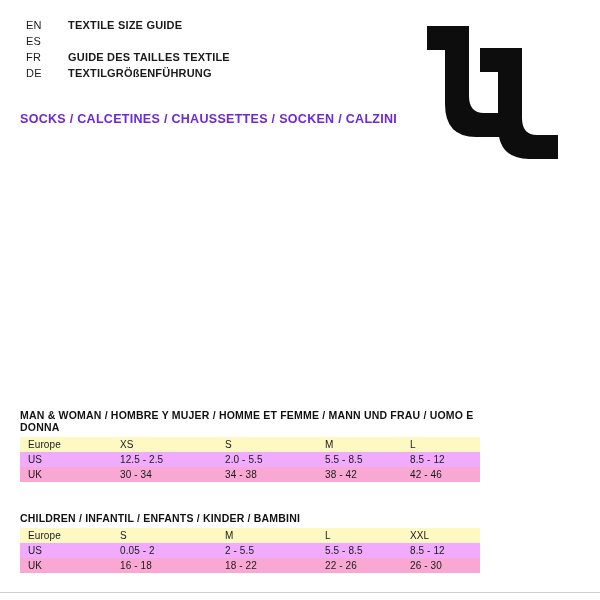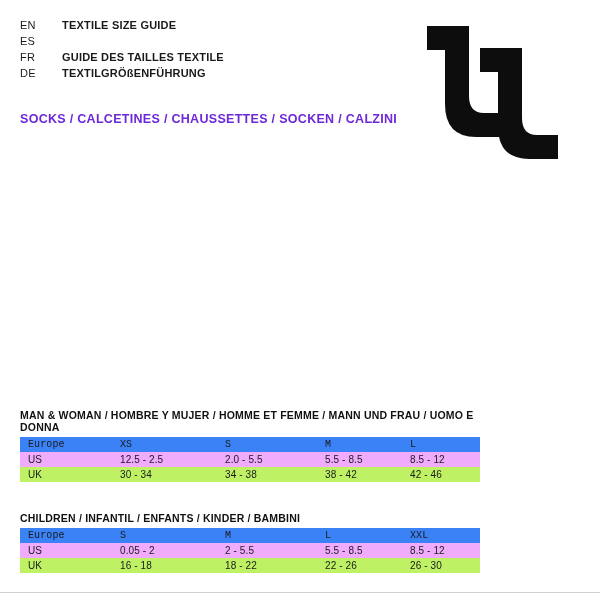--- a/index.html
+++ b/index.html
@@ -18,21 +18,21 @@
   .page {
     position: relative;
     width: 600px;
     height: 600px;
     box-sizing: border-box;
   }
 
   
   .lang-block {
     position: absolute;
-    left: 20px;
+    left: 26px;
     top: 17px;
     width: 360px;
   }
   .lang-row {
     display: flex;
     align-items: baseline;
     height: 16px;
     line-height: 16px;
     font-size: 11px;
     letter-spacing: 0.2px;
@@ -93,25 +93,24 @@
   table.size-table td {
     height: 15px;
     font-size: 10px;
     color: #1a1a1a;
     padding: 0 0 0 8px;
     border: none;
     vertical-align: middle;
     letter-spacing: 0.1px;
   }
   table.size-table tr.row-head td {
-    background: #3b82f6;
-    font-family: Liberation Mono, monospace;
+    background: #fef9c3;
   }
   table.size-table tr.row-alt td {
-    background: #bef264;
+    background: #f9a8d4;
   }
   table.size-table tr.row-plain td {
     background: #f0abfc;
   }
   table.size-table col.c0 { width: 92px; }
   table.size-table col.c1 { width: 105px; }
   table.size-table col.c2 { width: 100px; }
   table.size-table col.c3 { width: 85px; }
   table.size-table col.c4 { width: 78px; }
 

